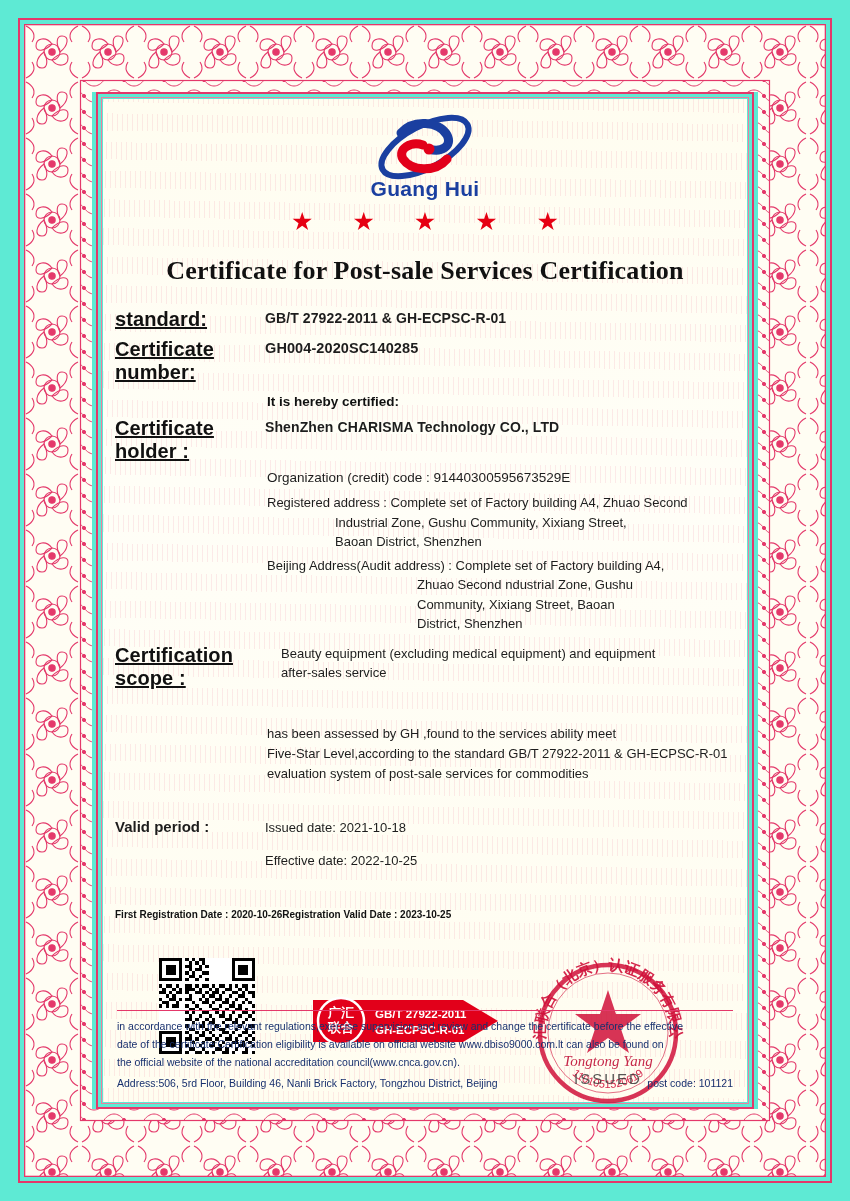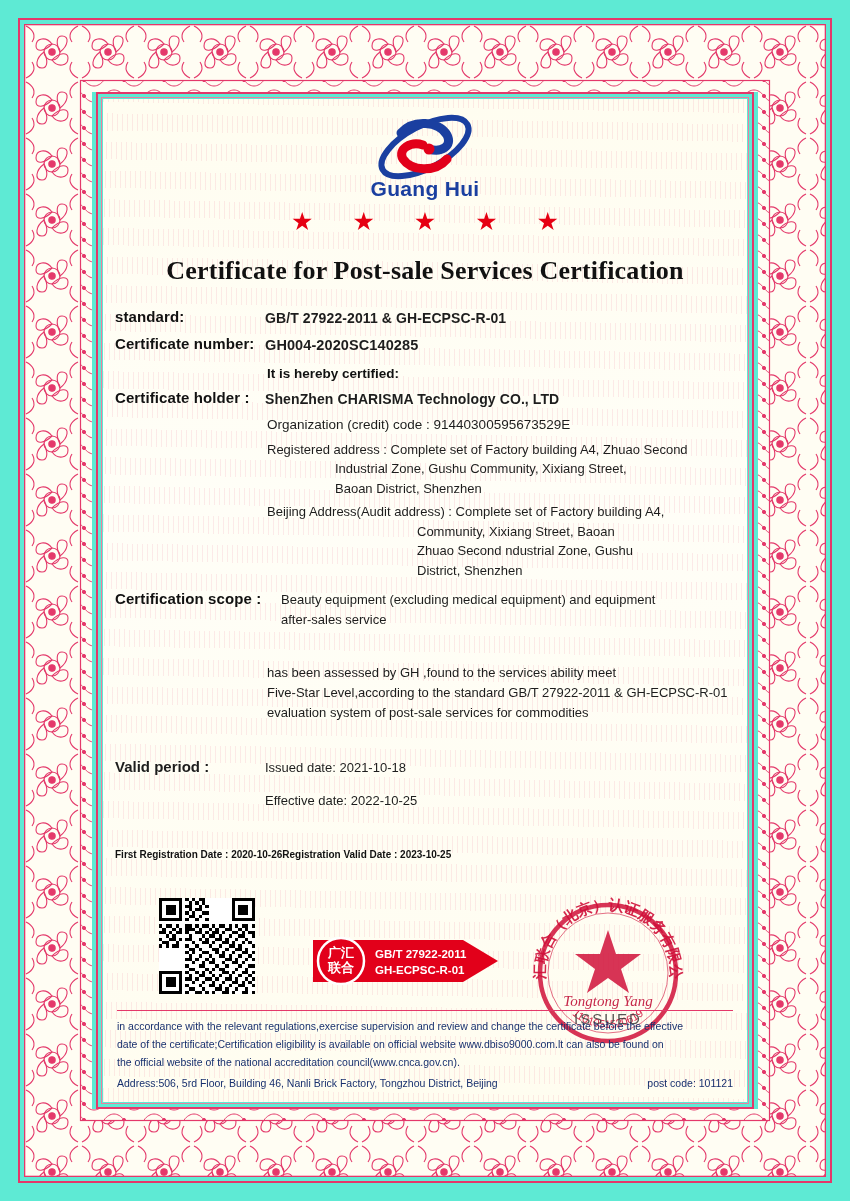--- a/index.html
+++ b/index.html
@@ -108,25 +108,26 @@
     color: #1d1d1d;
   }
 
   .row {
     display: flex;
     align-items: flex-start;
     margin-bottom: 7px;
   }
   .label {
     font-weight: bold;
-    font-size: 15px;
+    font-size: 20px;
     color: #111;
     width: 150px;
     flex: 0 0 150px;
     letter-spacing: 0.1px;
+    text-decoration: underline;
   }
   .label-wide {
     width: 150px;
     flex: 0 0 150px;
   }
   .value {
     font-size: 13.5px;
     color: #1d1d1d;
     letter-spacing: 0.1px;
     line-height: 1.45;
@@ -345,22 +346,22 @@
       <div class="org-code">Organization (credit) code : 91440300595673529E</div>
 
       <div class="indent-block">
         <span>Registered address : </span><span>Complete set of Factory building A4, Zhuao Second</span>
         <span class="hang">Industrial Zone, Gushu Community, Xixiang Street,</span>
         <span class="hang">Baoan District, Shenzhen</span>
       </div>
 
       <div class="indent-block" style="margin-top:4px;">
         <span>Beijing    Address(Audit address) : </span><span>Complete set of Factory building A4,</span>
+        <span class="hang" style="padding-left:150px;">Zhuao Second ndustrial Zone, Gushu</span>
         <span class="hang" style="padding-left:150px;">Community, Xixiang Street, Baoan</span>
-        <span class="hang" style="padding-left:150px;">Zhuao Second ndustrial Zone, Gushu</span>
         <span class="hang" style="padding-left:150px;">District, Shenzhen</span>
       </div>
 
       <div class="scope-row">
         <div class="label label-wide">Certification scope :</div>
         <div class="scope-text">
           <div>Beauty equipment (excluding medical equipment) and equipment</div>
           <div>after-sales service</div>
         </div>
       </div>

